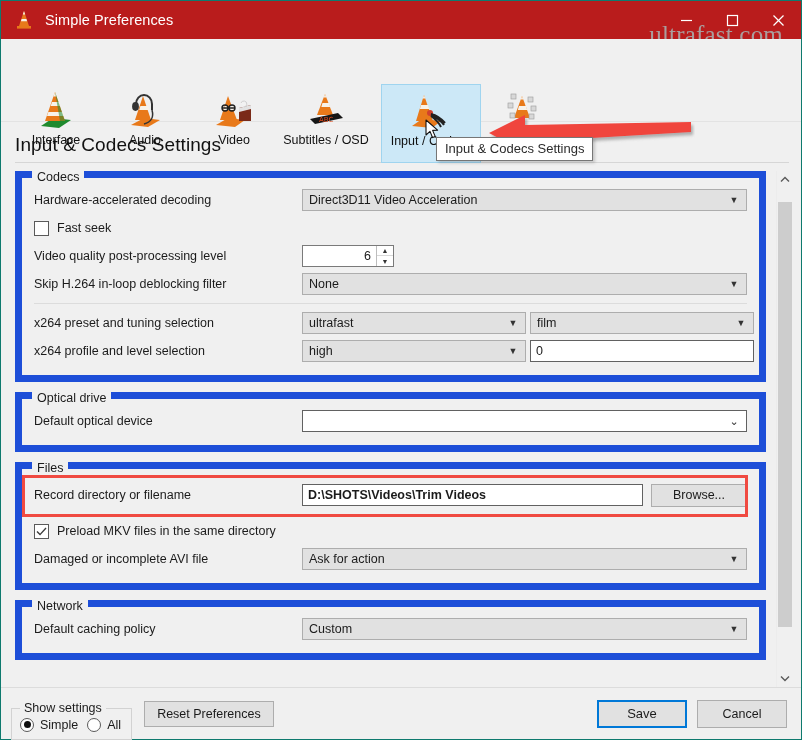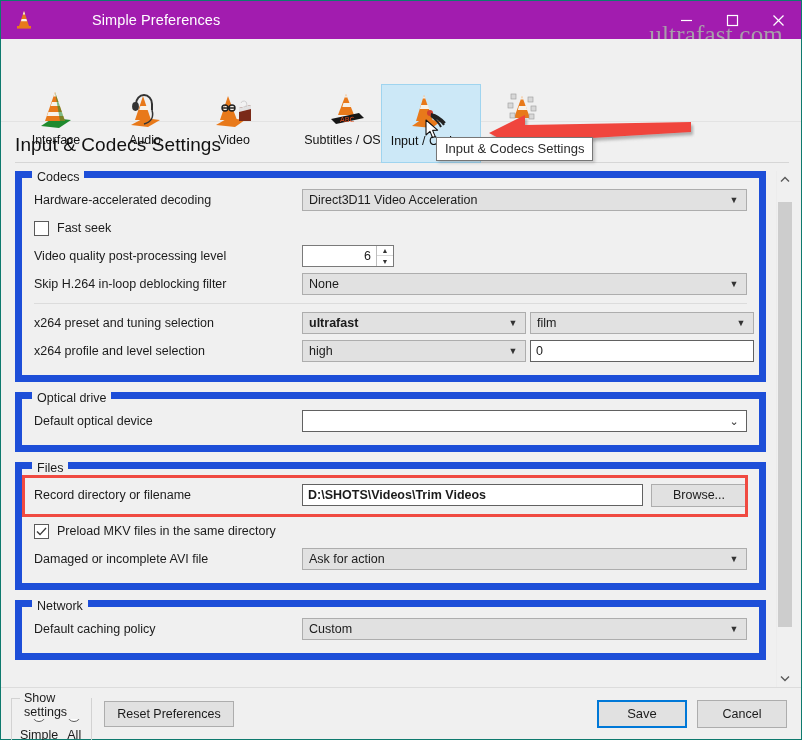--- a/index.html
+++ b/index.html
@@ -18,24 +18,23 @@
   #window {
     position: absolute; inset: 0;
     border: 1px solid #0e7a6e;
     background: #f0f0f0;
     display: flex; flex-direction: column;
   }
 
   
   #titlebar {
     height: 38px; flex: 0 0 38px;
-    background: #a21caf;
+    background: #b91c1c;
     display: flex; align-items: center;
     position: relative;
-    gap: 47px;
   }
   #title-icon { width: 22px; height: 22px; margin-left: 12px; position: relative; }
   #title-text {
     color: #ffffff; font-size: 14.5px; margin-left: 10px;
     letter-spacing: .1px;
   }
   .wincontrols { position: absolute; right: 0; top: 0; height: 38px; display: flex; }
   .wc {
     width: 46px; height: 38px; display: flex; align-items: center; justify-content: center;
     color: #ffffff;
@@ -204,21 +203,21 @@
   }
   #showsettings {
     border: 1px solid #d2d2d2; position: relative;
     padding: 9px 10px 7px 8px; display: flex; align-items: center; gap: 9px;
     margin-top: 20px;
   }
   #showsettings .legend {
     position: absolute; top: -8px; left: 8px; background: #f0f0f0; padding: 0 4px;
     font-size: 12.5px;
   }
-  .radio { display: flex; align-items: center; gap: 6px; flex-direction: column; }
+  .radio { display: flex; align-items: center; gap: 6px; }
   .rdot {
     width: 14px; height: 14px; border-radius: 50%; border: 1px solid #5a5a5a;
     background: #fff; display: flex; align-items: center; justify-content: center;
   }
   .rdot i { width: 7px; height: 7px; border-radius: 50%; background: #111; display: block; }
   #reset-btn { margin-left: 12px; height: 26px; padding: 0 12px; }
   #bottom-right { margin-left: auto; display: flex; gap: 10px; align-items: center; }
   #save-btn {
     width: 90px; height: 28px; background: #e1e1e1;
     border: 2px solid #0078d7;
@@ -305,21 +304,21 @@
           <polygon points="14,18 22,18 23.3,22 12.8,22" fill="#f7f2ea"></polygon>
           <path d="M11,20 h13 M11,20 a3,3 0 1 0 6,0 a3,3 0 1 0 -6,0 M18,20 a3,3 0 1 0 6,0 a3,3 0 1 0 -6,0" fill="none" stroke="#222" stroke-width="1.4"></path>
           <path d="M28,20 l12,-3 v16 h-12 z" fill="#7a2a18"></path>
           <path d="M28,20 l12,-3 v4 l-12,3 z" fill="#e2e2e2"></path>
           <path d="M30,15 a3,3 0 1 1 3,4" fill="#f2f2f2" stroke="#cfcfcf"></path>
         </svg>
       </div>
       <div class="tb-label">Video</div>
     </div>
 
-    <div class="tb-item" style="left:294px;top:45px;width:104px;">
+    <div class="tb-item" style="left:273px;top:45px;width:104px;">
       <div class="tb-icon">
         <svg width="46" height="44" viewBox="0 0 46 44">
           <polygon points="22,6 30,27 14,27" fill="#e8791a"></polygon>
           <polygon points="19.5,15 26,15 27.2,19 18.3,19" fill="#f7f2ea"></polygon>
           <polygon points="22,6 23.3,9.6 20.7,9.6" fill="#f7f2ea"></polygon>
           <path d="M7,31 l28,-6 l5,5 l-28,6 z" fill="#161616"></path>
           <text x="16" y="34" font-size="7" fill="#e24a1a" font-family="DejaVu Sans">ABC</text>
         </svg>
       </div>
       <div class="tb-label">Subtitles / OSD</div>
@@ -418,21 +417,21 @@
           <div class="combo" style="flex:1 1 auto;max-width:452px;">
             <span class="val">None</span>
             <span class="caret">▼</span>
           </div>
         </div>
 
         <div class="sep"></div>
 
         <div class="row">
           <div class="lbl">x264 preset and tuning selection</div>
-          <div class="combo" style="flex:0 0 224px;font-weight:bold;">
+          <div class="combo" style="flex:0 0 224px;">
             <span class="val">ultrafast</span>
             <span class="caret">▼</span>
           </div>
           <div class="combo" style="flex:0 0 224px;margin-left:4px;">
             <span class="val">film</span>
             <span class="caret">▼</span>
           </div>
         </div>
 
         <div class="row">

